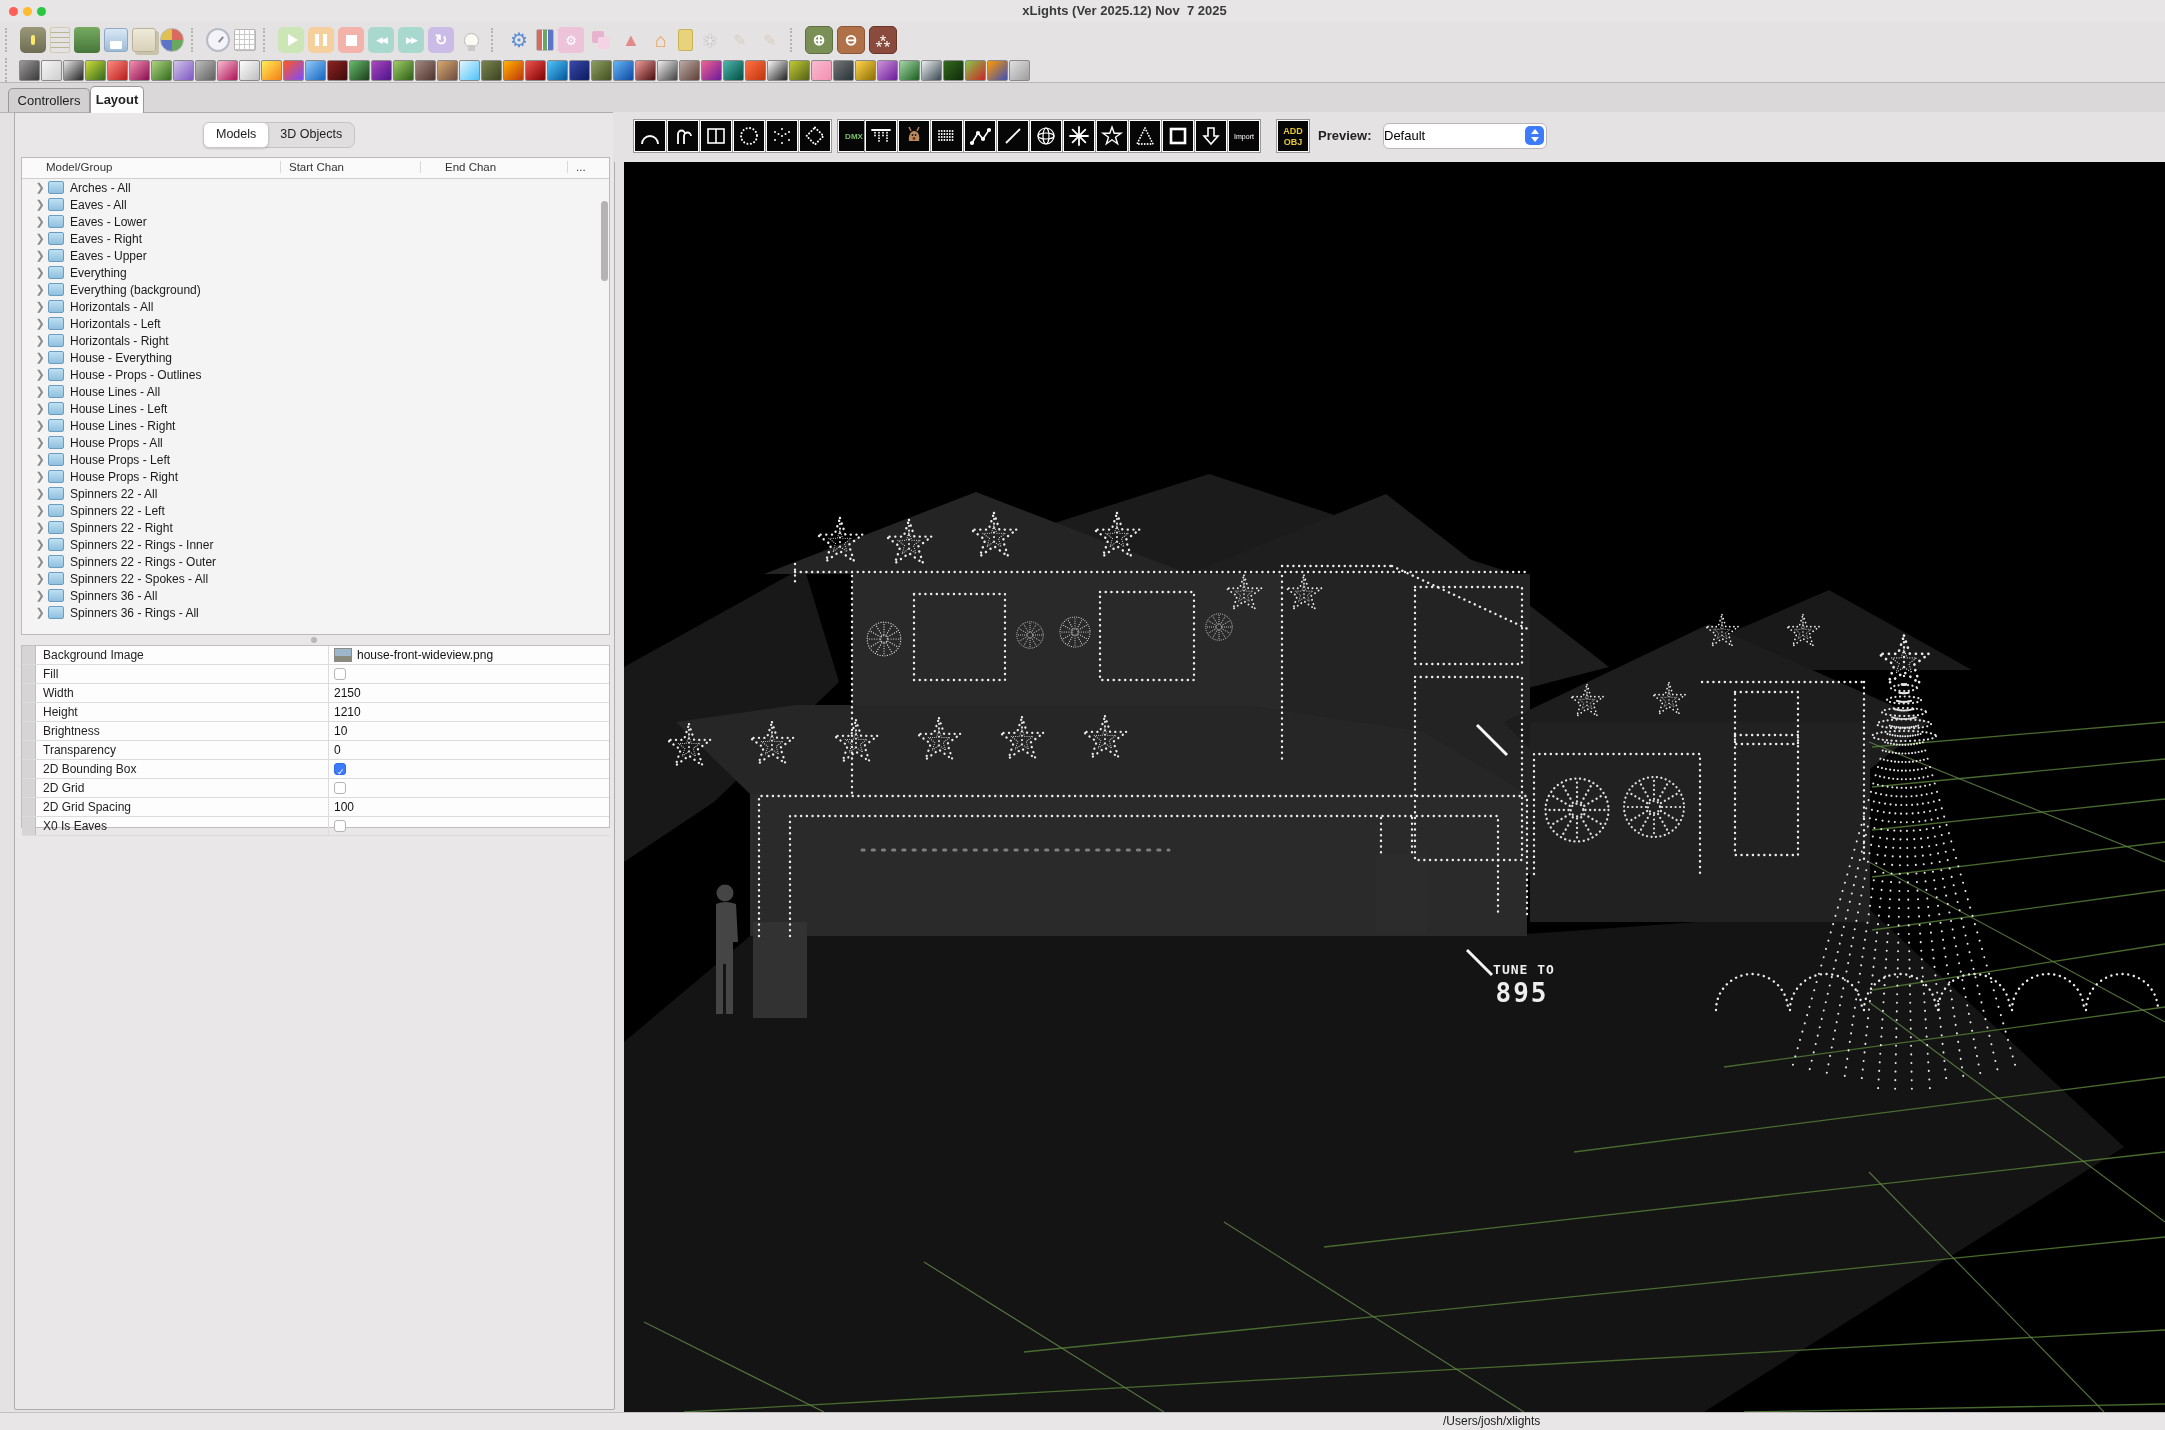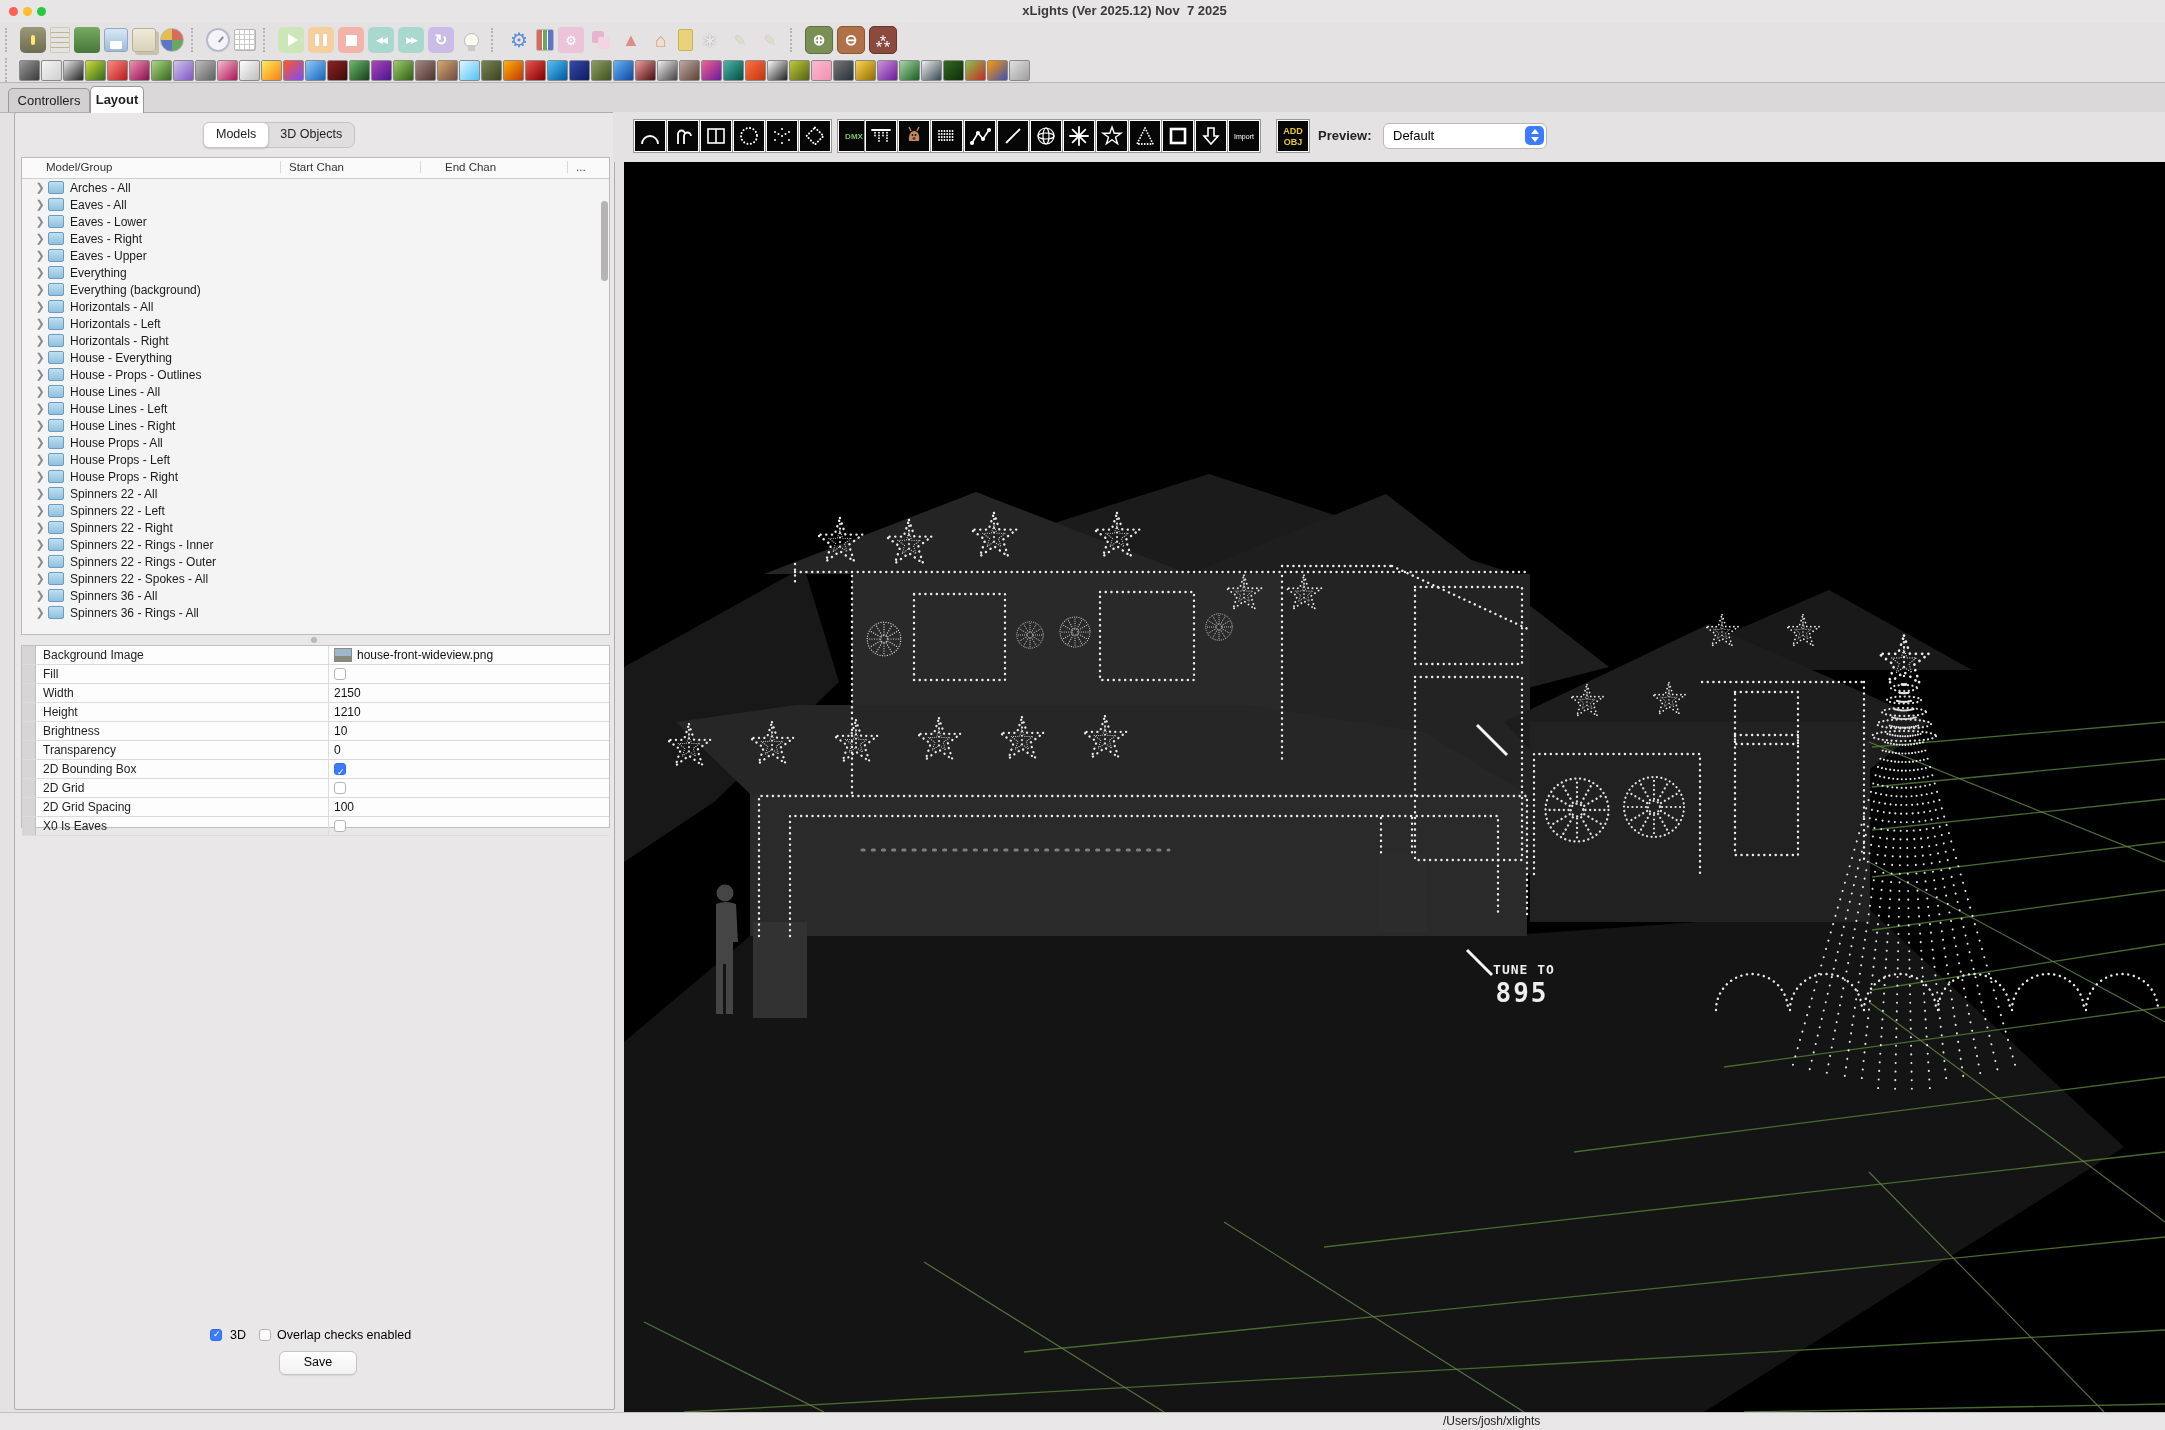--- a/index.html
+++ b/index.html
@@ -98,21 +98,21 @@
   #cbov{position:absolute;left:244px;top:2px;}
   #lblov{position:absolute;left:262px;top:1px;font-size:12.5px;}
   #savebtn{position:absolute;left:264px;top:24px;width:76px;height:22px;background:linear-gradient(#ffffff,#f2f0f0);
     border:1px solid #c5c3c3;border-radius:6px;font-size:12.5px;text-align:center;line-height:21px;box-shadow:0 1px 1px rgba(0,0,0,.08);}
   
   #ptools{left:613px;top:112px;width:1552px;height:50px;background:#e4e2e2;}
   .pbtn{position:absolute;top:8px;width:30px;height:30px;background:#060606;border:1px solid #fff;outline:1px solid #9a9898;
     display:flex;align-items:center;justify-content:center;}
   #prevlabel{position:absolute;left:705px;top:16px;font-size:13px;font-weight:bold;color:#222;}
   #prevdrop{position:absolute;left:770px;top:11px;width:162px;height:24px;background:#fff;border:1px solid #b9b7b7;border-radius:6px;font-size:13px;}
-  #prevdrop span{line-height:24px;padding-left:9px;}
+  #prevdrop span{line-height:24px;}
   #prevstep{position:absolute;right:2px;top:2px;width:19px;height:19px;background:#3d7bfd;border-radius:5px;}
   #prevstep::before{content:"";position:absolute;left:5.5px;top:3px;border-left:4px solid #0000;border-right:4px solid #0000;border-bottom:5px solid #fff;}
   #prevstep::after{content:"";position:absolute;left:5.5px;bottom:3px;border-left:4px solid #0000;border-right:4px solid #0000;border-top:5px solid #fff;}
   
   #scene{position:absolute;left:624px;top:162px;background:#000;}
   .sd{stroke:#ececec;stroke-width:2.4;stroke-linecap:round;stroke-dasharray:0.1 5.6;fill:none;}
   .sd2{stroke:#e2e2e2;stroke-width:2.2;stroke-linecap:round;stroke-dasharray:0.1 4.4;fill:none;}
   .ts{stroke:#e6e6e6;stroke-width:2;stroke-linecap:round;stroke-dasharray:0.1 8.5;fill:none;}
   .gg{stroke:#4c7030;stroke-width:1.3;fill:none;opacity:.95;}
   .gg2{stroke:#63884a;stroke-width:1.2;fill:none;opacity:.8;}
@@ -445,27 +445,20 @@
       </div>
       <div class="prow">
         <div class="pgut"></div>
         <div class="plab">X0 Is Eaves</div>
         <div class="pval">
           <div class="cb"></div>
         </div>
       </div>
     </div>
 
-  <div id="lp-footer">
-    <div id="cb3d" class="cb on"></div>
-    <span id="lbl3d">3D</span>
-    <div id="cbov" class="cb"></div>
-    <span id="lblov">Overlap checks enabled</span>
-    <div id="savebtn">Save</div>
-  </div>
 </div>
 
 <div id="ptools" class="abs">
 
   <div class="pbtn" style="left: 21px;">
       <svg width="24" height="24" viewBox="0 0 24 24" stroke="#fff" fill="none" stroke-width="1.8">
         <path d="M4,20 A8,8 0 0 1 20,20"></path>
       </svg>
     </div>
   <div class="pbtn" style="left: 54px;">

